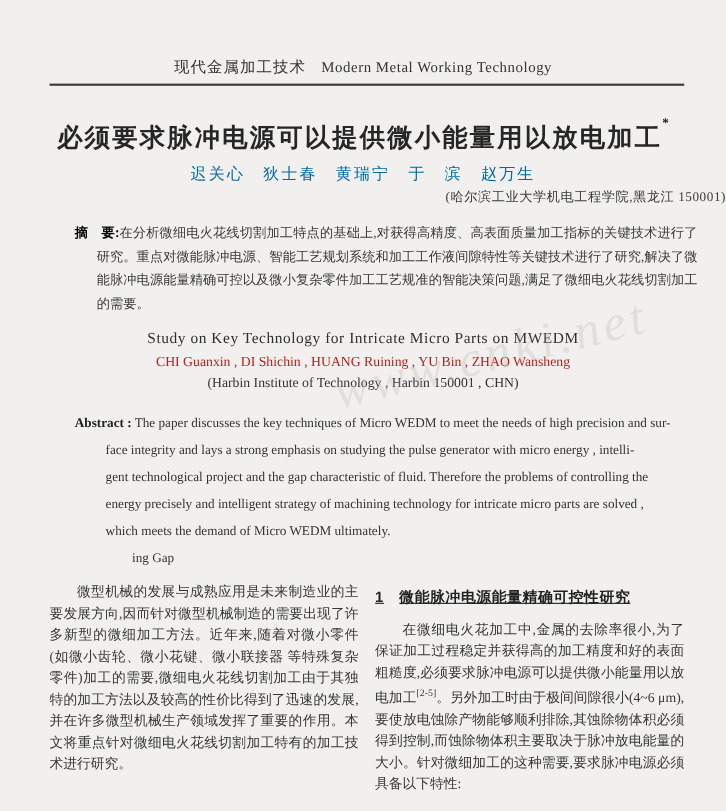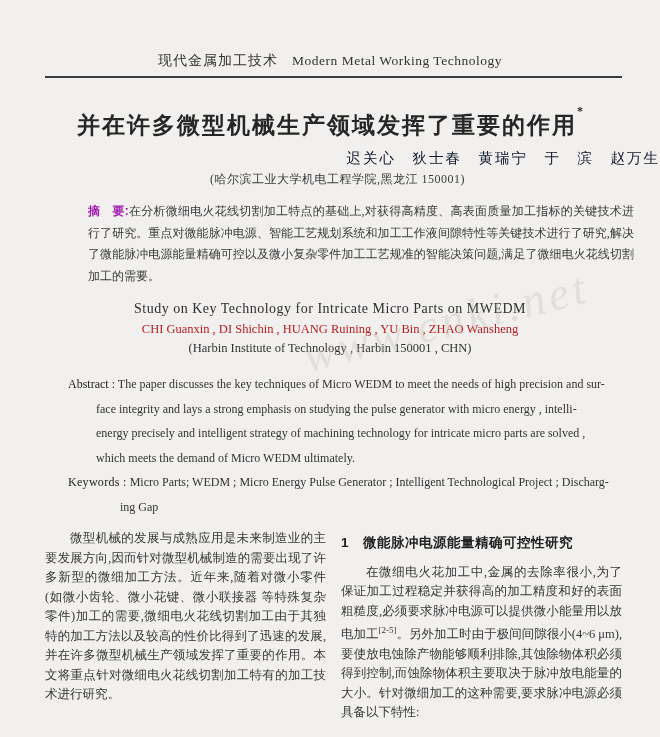--- a/index.html
+++ b/index.html
@@ -24,61 +24,62 @@
     margin:6px 38px 0 45px;border-bottom:2px solid #3c3c3c;height:0;
   }
   
   .title{
     margin-top:18px;text-align:center;
     font-size:23px;font-weight:bold;color:#262626;letter-spacing:2px;
     line-height:30px;
   }
   .title sup{font-size:12px;vertical-align:18px;letter-spacing:0;}
   .authors{
-    margin-top:8px;text-align:right;font-size:14.5px;color:#0f172a;letter-spacing:2px;
+    margin-top:8px;text-align:center;font-size:14.5px;color:#0369a1;letter-spacing:2px;
   }
   .affil{
-    margin-top:3px;text-align:center;font-size:12px;color:#3a3a3a;letter-spacing:0.5px;padding-left:15px;
+    margin-top:3px;text-align:right;font-size:12px;color:#3a3a3a;letter-spacing:0.5px;padding-left:15px;
   }
   
   .cn-abs{
     margin:13px 26px 0 68px;
     font-size:12px;line-height:21.5px;text-align:justify;color:#383838;
     padding-left:20px;text-indent:-20px;
   }
-  .cn-abs b,.cn-kw b{font-family:"Liberation Sans","DejaVu Sans",sans-serif;font-weight:bold;color:#a21caf;margin-left:20px;}
+  .cn-abs b,.cn-kw b{font-family:"Liberation Sans","DejaVu Sans",sans-serif;font-weight:bold;color:#000000;}
   .cn-kw{
     margin:0 26px 0 68px;font-size:12px;line-height:21.5px;color:#383838;
   }
   
   .en-title{
     margin-top:14px;text-align:center;font-size:14px;color:#2e2e2e;letter-spacing:0.5px;
   }
   .en-authors{margin-top:5px;text-align:center;font-size:12.5px;color:#b91c1c;}
   .en-affil{margin-top:4px;text-align:center;font-size:12.5px;color:#333;}
   
   .en-abs{margin:16px 30px 0 68px;font-size:12px;color:#333;}
   .en-line{line-height:24.5px;text-align:justify;}
-  .en-line b{font-weight:normal;color:#222;}
+  .en-line b{font-weight:bold;color:#222;}
   .en-abs .cont{padding-left:28px;}
   .en-kw{margin:0 30px 0 68px;font-size:12px;color:#333;}
   .en-kw .en-line b{letter-spacing:0.3px;}
   .en-kw .cont2{padding-left:52px;line-height:24.5px;}
   
   .columns{
     display:flex;gap:15px;
     margin:10px 38px 0 45px;
     height:200px;overflow:hidden;
   }
   .col{flex:1 1 0;font-size:12.5px;line-height:19.5px;text-align:justify;color:#363636;}
   .col p{margin:0;text-indent:2em;}
   .sec-head{
     margin:4px 0 10px 0;font-size:13.5px;font-weight:bold;color:#222;
     font-family:"Liberation Sans","DejaVu Sans",sans-serif;text-indent:0;
     letter-spacing:0.5px;
+    text-decoration:underline;
   }
   .sec-head .no{margin-right:14px;}
   .refsup{font-size:9px;vertical-align:5px;}
   
   .watermark{
     position:absolute;left:300px;top:295px;
     font-size:46px;font-style:italic;color:rgba(190,184,172,0.30);
     transform:rotate(-14deg);pointer-events:none;letter-spacing:4px;
     white-space:nowrap;
   }
@@ -86,41 +87,41 @@
 </head>
 <body>
 
 <div class="page">
 
   <div class="jheader">
     <span class="cn">现代金属加工技术</span><span class="en">Modern Metal Working Technology</span>
   </div>
   <div class="rule"></div>
 
-  <div class="title"><span>并在许多微型机械生产领域发挥了重要的作用</span><sup>*</sup></div>
+  <div class="title"><span>必须要求脉冲电源可以提供微小能量用以放电加工</span><sup>*</sup></div>
 
   <div class="authors">迟关心　狄士春　黄瑞宁　于　滨　赵万生</div>
   <div class="affil">(哈尔滨工业大学机电工程学院,黑龙江 150001)</div>
 
   <div class="cn-abs"><b>摘　要:</b><span>在分析微细电火花线切割加工特点的基础上,对获得高精度、高表面质量加工指标的关键技术进行了研究。重点对微能脉冲电源、智能工艺规划系统和加工工作液间隙特性等关键技术进行了研究,解决了微能脉冲电源能量精确可控以及微小复杂零件加工工艺规准的智能决策问题,满足了微细电火花线切割加工的需要。</span></div>
 
 
   <div class="en-title">Study on Key Technology for Intricate Micro Parts on MWEDM</div>
   <div class="en-authors">CHI Guanxin , DI Shichin , HUANG Ruining , YU Bin , ZHAO Wansheng</div>
   <div class="en-affil">(Harbin Institute of Technology , Harbin 150001 , CHN)</div>
 
   <div class="en-abs">
     <div class="en-line first"><b>Abstract :</b> <span>The paper discusses the key techniques of Micro WEDM to meet the needs of high precision and sur-</span></div>
     <div class="en-line cont">face integrity and lays a strong emphasis on studying the pulse generator with micro energy , intelli-</div>
+    <div class="en-line cont">gent technological project and the gap characteristic of fluid.  Therefore the problems of controlling the</div>
     <div class="en-line cont">energy precisely and intelligent strategy of machining technology for intricate micro parts are solved ,</div>
     <div class="en-line cont">which meets the demand of Micro WEDM ultimately.</div>
   </div>
 
   <div class="en-kw">
-    <div class="en-line"><b>Keywords :</b> <span>Micro Parts; WEDM ; Micro Energy Pulse Generator ; Intelligent Technological Project ; Discharg-</span></div>
     <div class="cont2">ing Gap</div>
   </div>
 
   <div class="columns">
     <div class="col">
       <p>微型机械的发展与成熟应用是未来制造业的主要发展方向,因而针对微型机械制造的需要出现了许多新型的微细加工方法。近年来,随着对微小零件(如微小齿轮、微小花键、微小联接器 等特殊复杂零件)加工的需要,微细电火花线切割加工由于其独特的加工方法以及较高的性价比得到了迅速的发展,并在许多微型机械生产领域发挥了重要的作用。本文将重点针对微细电火花线切割加工特有的加工技术进行研究。</p>
 
     </div>
     <div class="col">
       <div class="sec-head"><span class="no">1</span><span>微能脉冲电源能量精确可控性研究</span></div>

